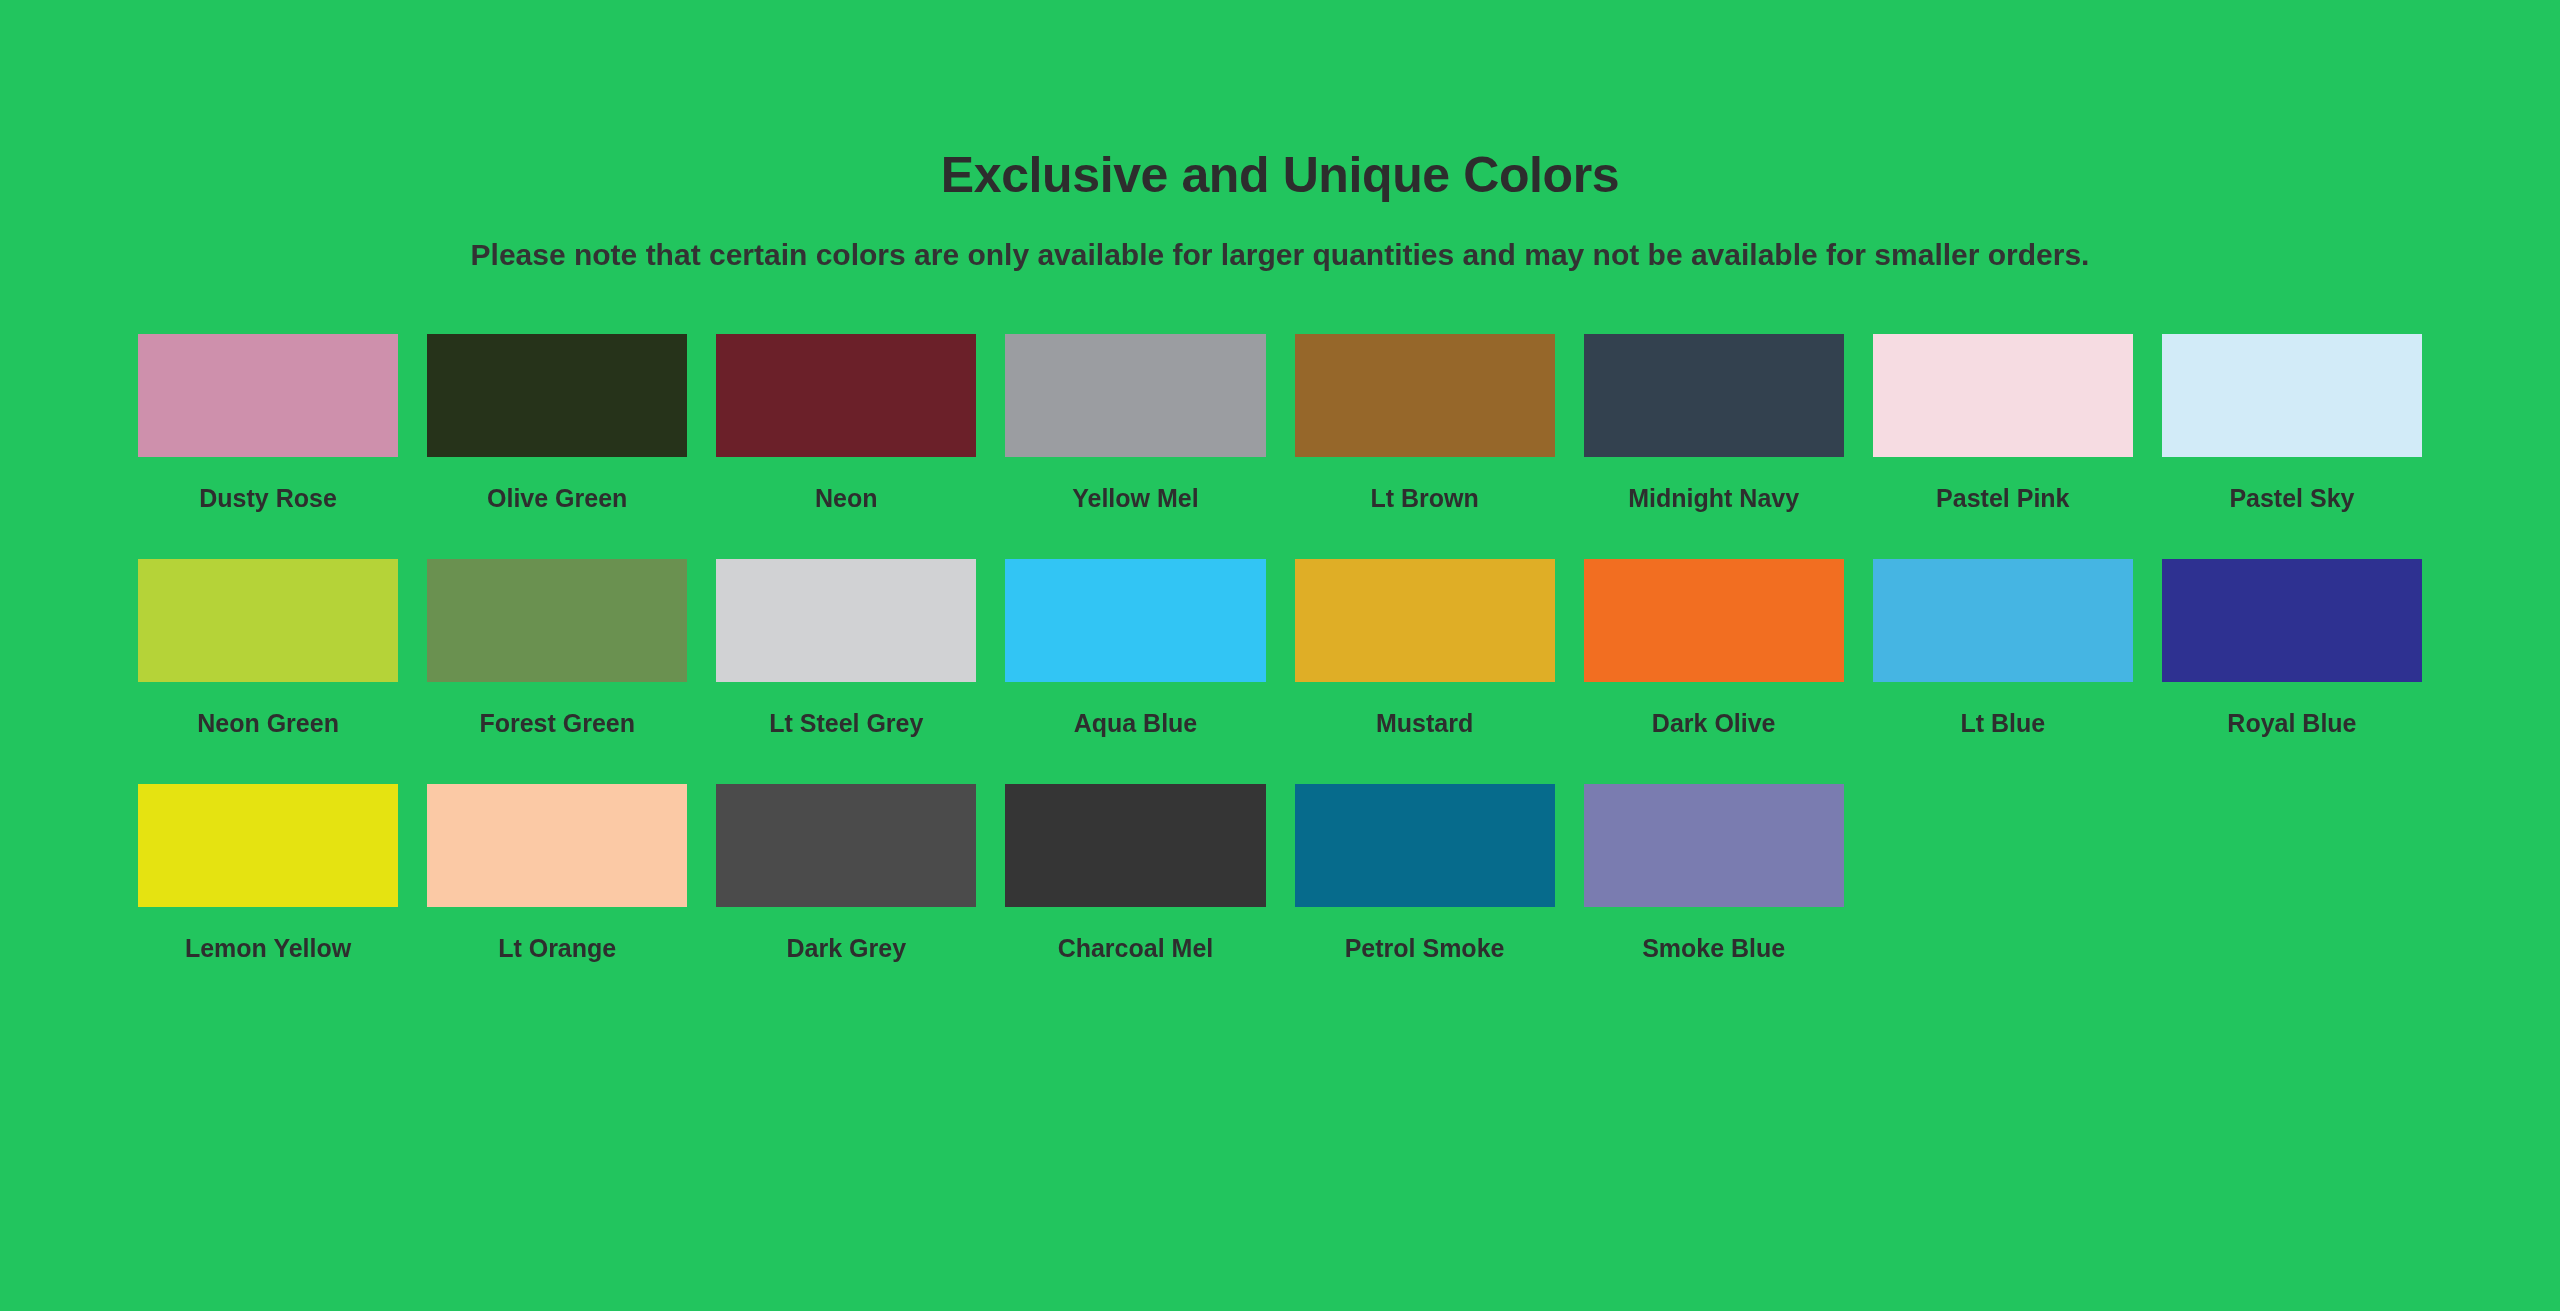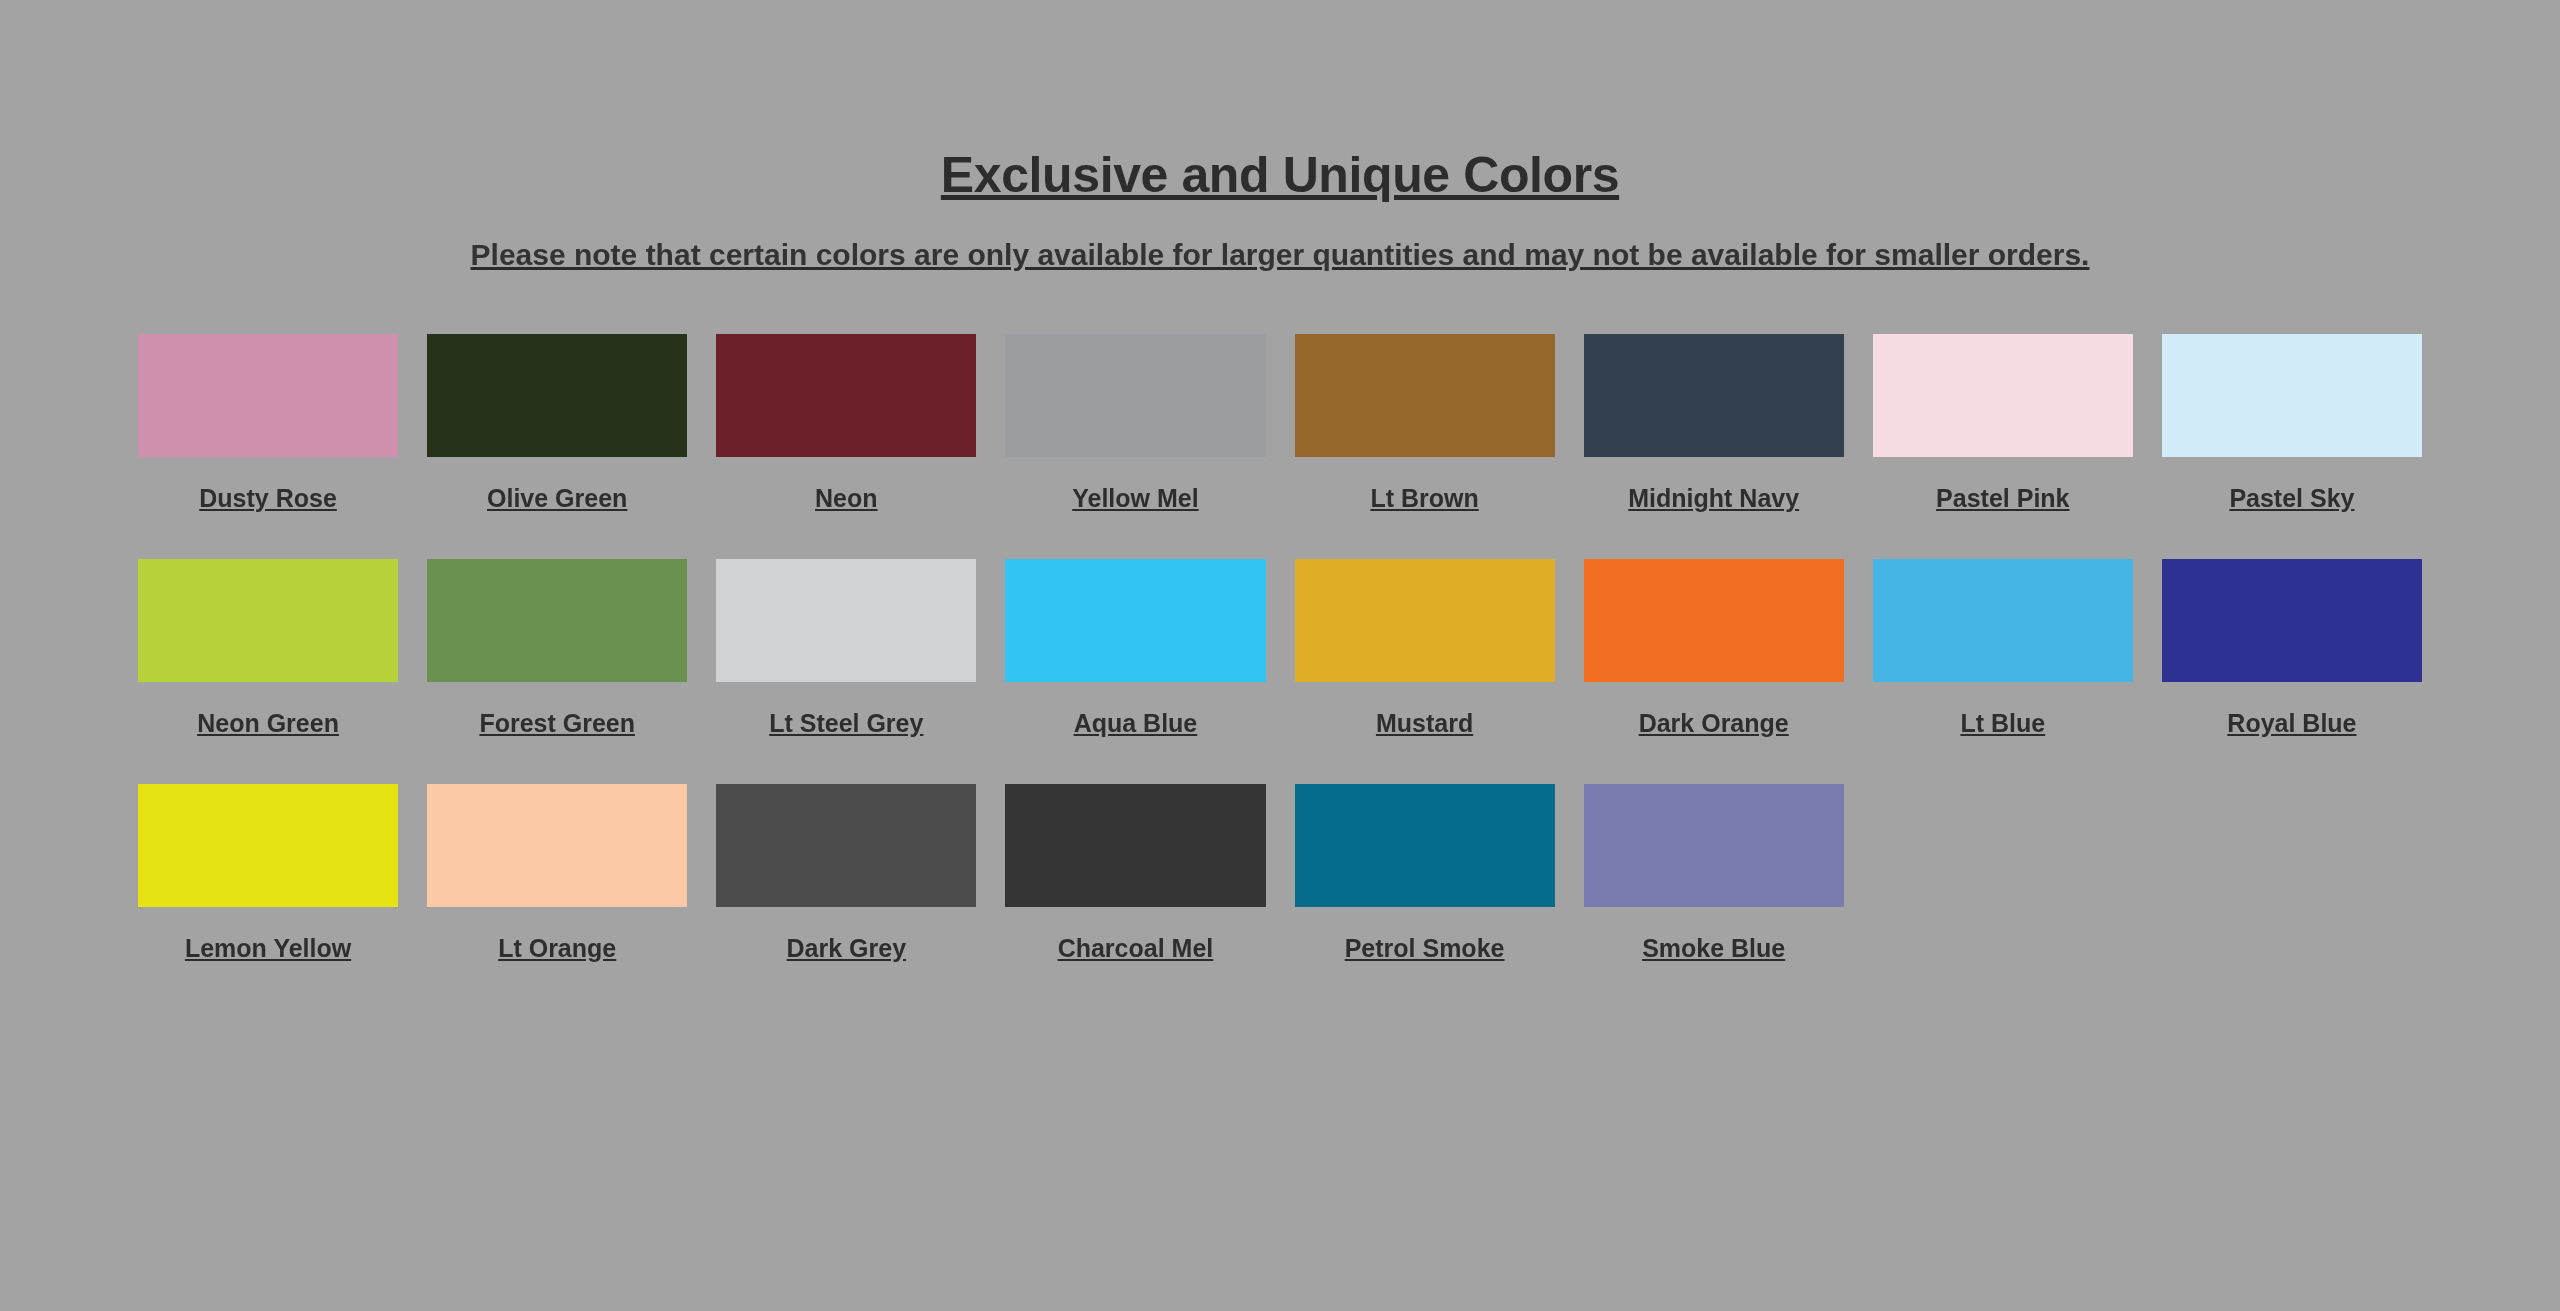--- a/index.html
+++ b/index.html
@@ -15,22 +15,21 @@
   body {
     font-family: "Liberation Sans", "DejaVu Sans", sans-serif;
     color: #2b2b2b;
     -webkit-font-smoothing: antialiased;
   }
 
   .page {
     position: relative;
     width: 2560px;
     height: 1311px;
-    background: #a3a3a3;
-    text-decoration: underline;
+    background: #22c55e;
   }
 
   
   .header {
     width: 100%;
     padding-top: 148px;
     text-align: center;
   }
 
   .page-title {
@@ -140,21 +139,21 @@
       <div class="swatch-cell">
         <div class="swatch-chip" style="background-color: rgb(50, 197, 244);"></div>
         <div class="swatch-label">Aqua Blue</div>
       </div>
       <div class="swatch-cell">
         <div class="swatch-chip" style="background-color: rgb(223, 174, 38);"></div>
         <div class="swatch-label">Mustard</div>
       </div>
       <div class="swatch-cell">
         <div class="swatch-chip" style="background-color: rgb(242, 110, 33);"></div>
-        <div class="swatch-label">Dark Orange</div>
+        <div class="swatch-label">Dark Olive</div>
       </div>
       <div class="swatch-cell">
         <div class="swatch-chip" style="background-color: rgb(69, 181, 227);"></div>
         <div class="swatch-label">Lt Blue</div>
       </div>
       <div class="swatch-cell">
         <div class="swatch-chip" style="background-color: rgb(46, 49, 145);"></div>
         <div class="swatch-label">Royal Blue</div>
       </div>
       <div class="swatch-cell">

